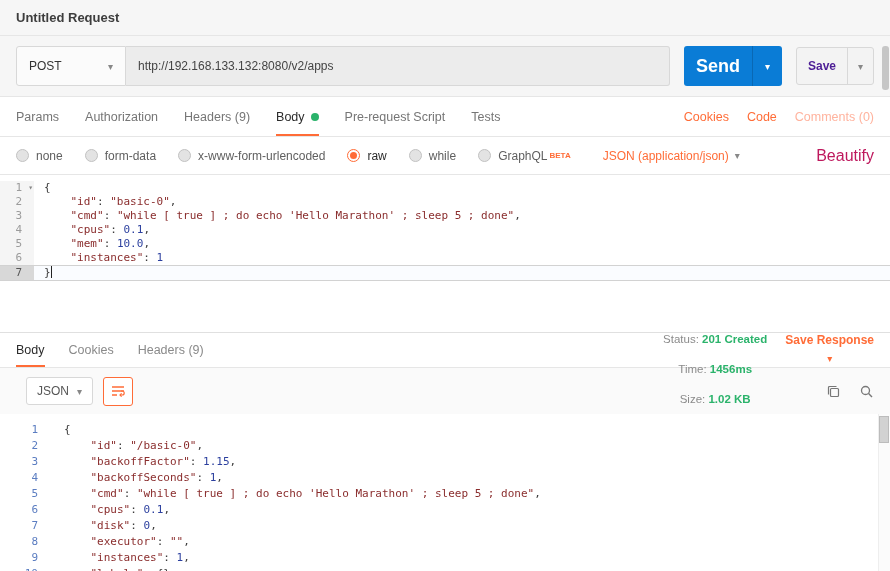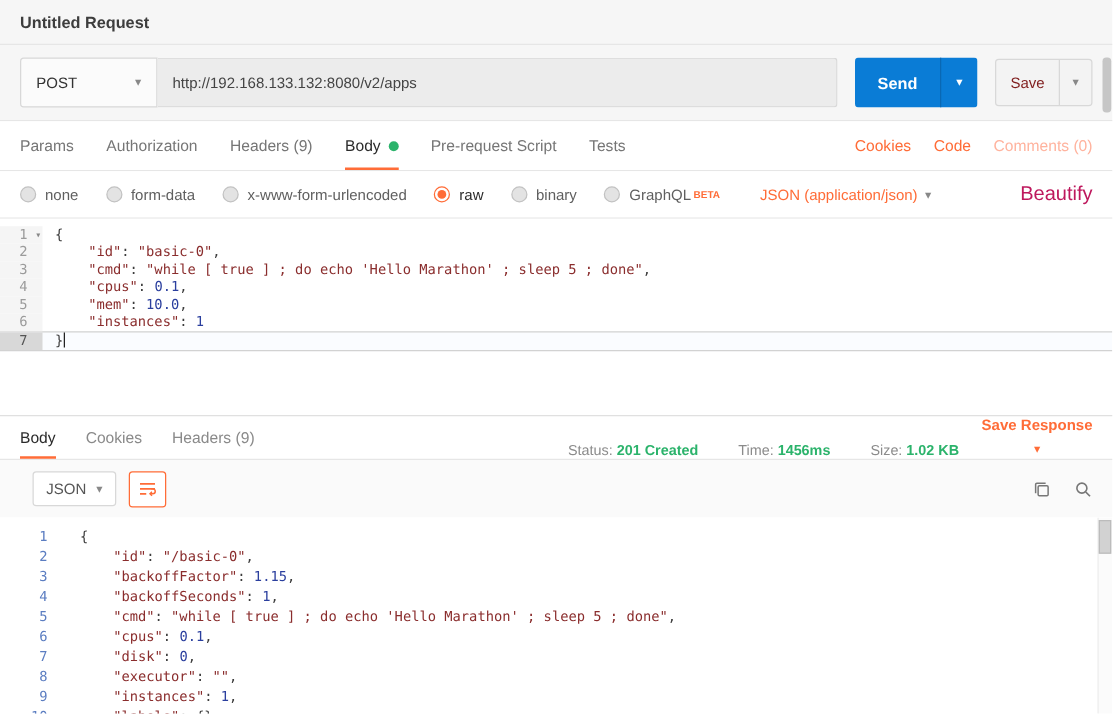--- a/index.html
+++ b/index.html
@@ -14,28 +14,28 @@
   
   .request-bar { height:61px; background:#f6f6f6; border-bottom:1px solid #e6e6e6;
     display:flex; align-items:center; padding:0 16px; }
   .method-select { width:110px; height:40px; background:#fbfbfb; border:1px solid #d8d8d8;
     border-radius:3px 0 0 3px; display:flex; align-items:center; justify-content:space-between;
     padding:0 12px; font-size:12px; color:#333; cursor:pointer; }
   .chev { font-size:10px; color:#888; }
   .url-input { flex:1; height:40px; background:#ececec; border:1px solid #d8d8d8; border-left:none;
     border-radius:0 3px 3px 0; display:flex; align-items:center; padding:0 12px; font-size:12px; color:#444; }
   .send-group { display:flex; margin-left:14px; height:40px; border-radius:3px; overflow:hidden; }
-  .send-btn { width:68px; height:40px; background:#0a7cd6; color:#fff; border:none; font-size:13px;
+  .send-btn { width:68px; height:40px; background:#0a7cd6; color:#fff; border:none; font-size:18px;
     font-weight:600; cursor:pointer; font-family:inherit; }
   .send-caret { width:30px; height:40px; background:#0a7cd6; border:none; border-left:1px solid #0968b4;
     color:#fff; font-size:10px; cursor:pointer; }
   .save-group { display:flex; margin-left:14px; height:38px; border:1px solid #d8d8d8; border-radius:3px;
     overflow:hidden; background:#f3f3f3; }
-  .save-btn { width:50px; height:100%; background:transparent; border:none; font-size:12px; color:#7f1d1d;
-    font-weight:400; cursor:pointer; font-family:inherit; }
+  .save-btn { width:50px; height:100%; background:transparent; border:none; font-size:12px; color:#4c1d95;
+    font-weight:700; cursor:pointer; font-family:inherit; }
   .save-caret { width:26px; height:100%; background:transparent; border:none; border-left:1px solid #d8d8d8;
     color:#888; font-size:10px; cursor:pointer; }
 
   
   .tabs-row { height:40px; background:#fff; border-bottom:1px solid #e6e6e6; display:flex;
     align-items:stretch; padding:0 16px; }
   .tabs { display:flex; }
   .tab { display:flex; align-items:center; margin-right:26px; font-size:12.5px; color:#767676;
     cursor:pointer; position:relative; }
   .tab.active { color:#2b2b2b; box-shadow: inset 0 -2px 0 #ff6c37; }
@@ -77,21 +77,21 @@
   .code-line.active { border-top:1px solid #d2d2d2; border-bottom:1px solid #d2d2d2; background:#fafcff; }
   .code-line.active .gutter { background:#d8d8d8; color:#555; }
   .caret-cursor { display:inline-block; width:1px; height:12px; background:#222; vertical-align:-2px; }
 
   
   .resp-meta { height:36px; border-top:1px solid #e0e0e0; border-bottom:1px solid #e6e6e6;
     display:flex; align-items:stretch; padding:0 16px; background:#fff; }
   .rtabs { display:flex; }
   .rtab { display:flex; align-items:center; margin-right:24px; font-size:12.5px; color:#8a8a8a; cursor:pointer; }
   .rtab.active { color:#2b2b2b; box-shadow: inset 0 -2px 0 #ff6c37; }
-  .resp-right { margin-left:auto; display:flex; align-items:flex-end; gap:32px; }
+  .resp-right { margin-left:auto; display:flex; align-items:center; gap:18px;flex-direction:column; }
   .metric { font-size:11.5px; }
   .metric-label { color:#8b8b8b; }
   .metric-value { color:#2bb36b; font-weight:600; }
   .save-response { display:flex; align-items:center; gap:6px; cursor:pointer;flex-direction:column; }
   .save-response-label { font-size:12px; color:#ff6c37; font-weight:600; }
   .orange-chev { color:#ff6c37; font-size:10px; }
 
   
   .resp-toolbar { height:46px; display:flex; align-items:center; padding:0 16px; background:#fafafa; }
   .seg-group { display:flex; border:1px solid #d8d8d8; border-radius:3px; overflow:hidden; background:#f6f6f6; }
@@ -182,21 +182,21 @@
         <label class="radio-opt">
           <span class="radio"></span>
           <span class="radio-label">x-www-form-urlencoded</span>
         </label>
         <label class="radio-opt selected">
           <span class="radio on"></span>
           <span class="radio-label">raw</span>
         </label>
         <label class="radio-opt">
           <span class="radio"></span>
-          <span class="radio-label">binary</span>
+          <span class="radio-label">while</span>
         </label>
         <label class="radio-opt">
           <span class="radio"></span>
           <span class="radio-label">GraphQL</span>
           <sup class="beta">BETA</sup>
         </label>
       </div>
     <div class="ct-dropdown">
       <span class="ct-label">JSON (application/json)</span>
       <span class="chev">▾</span>

